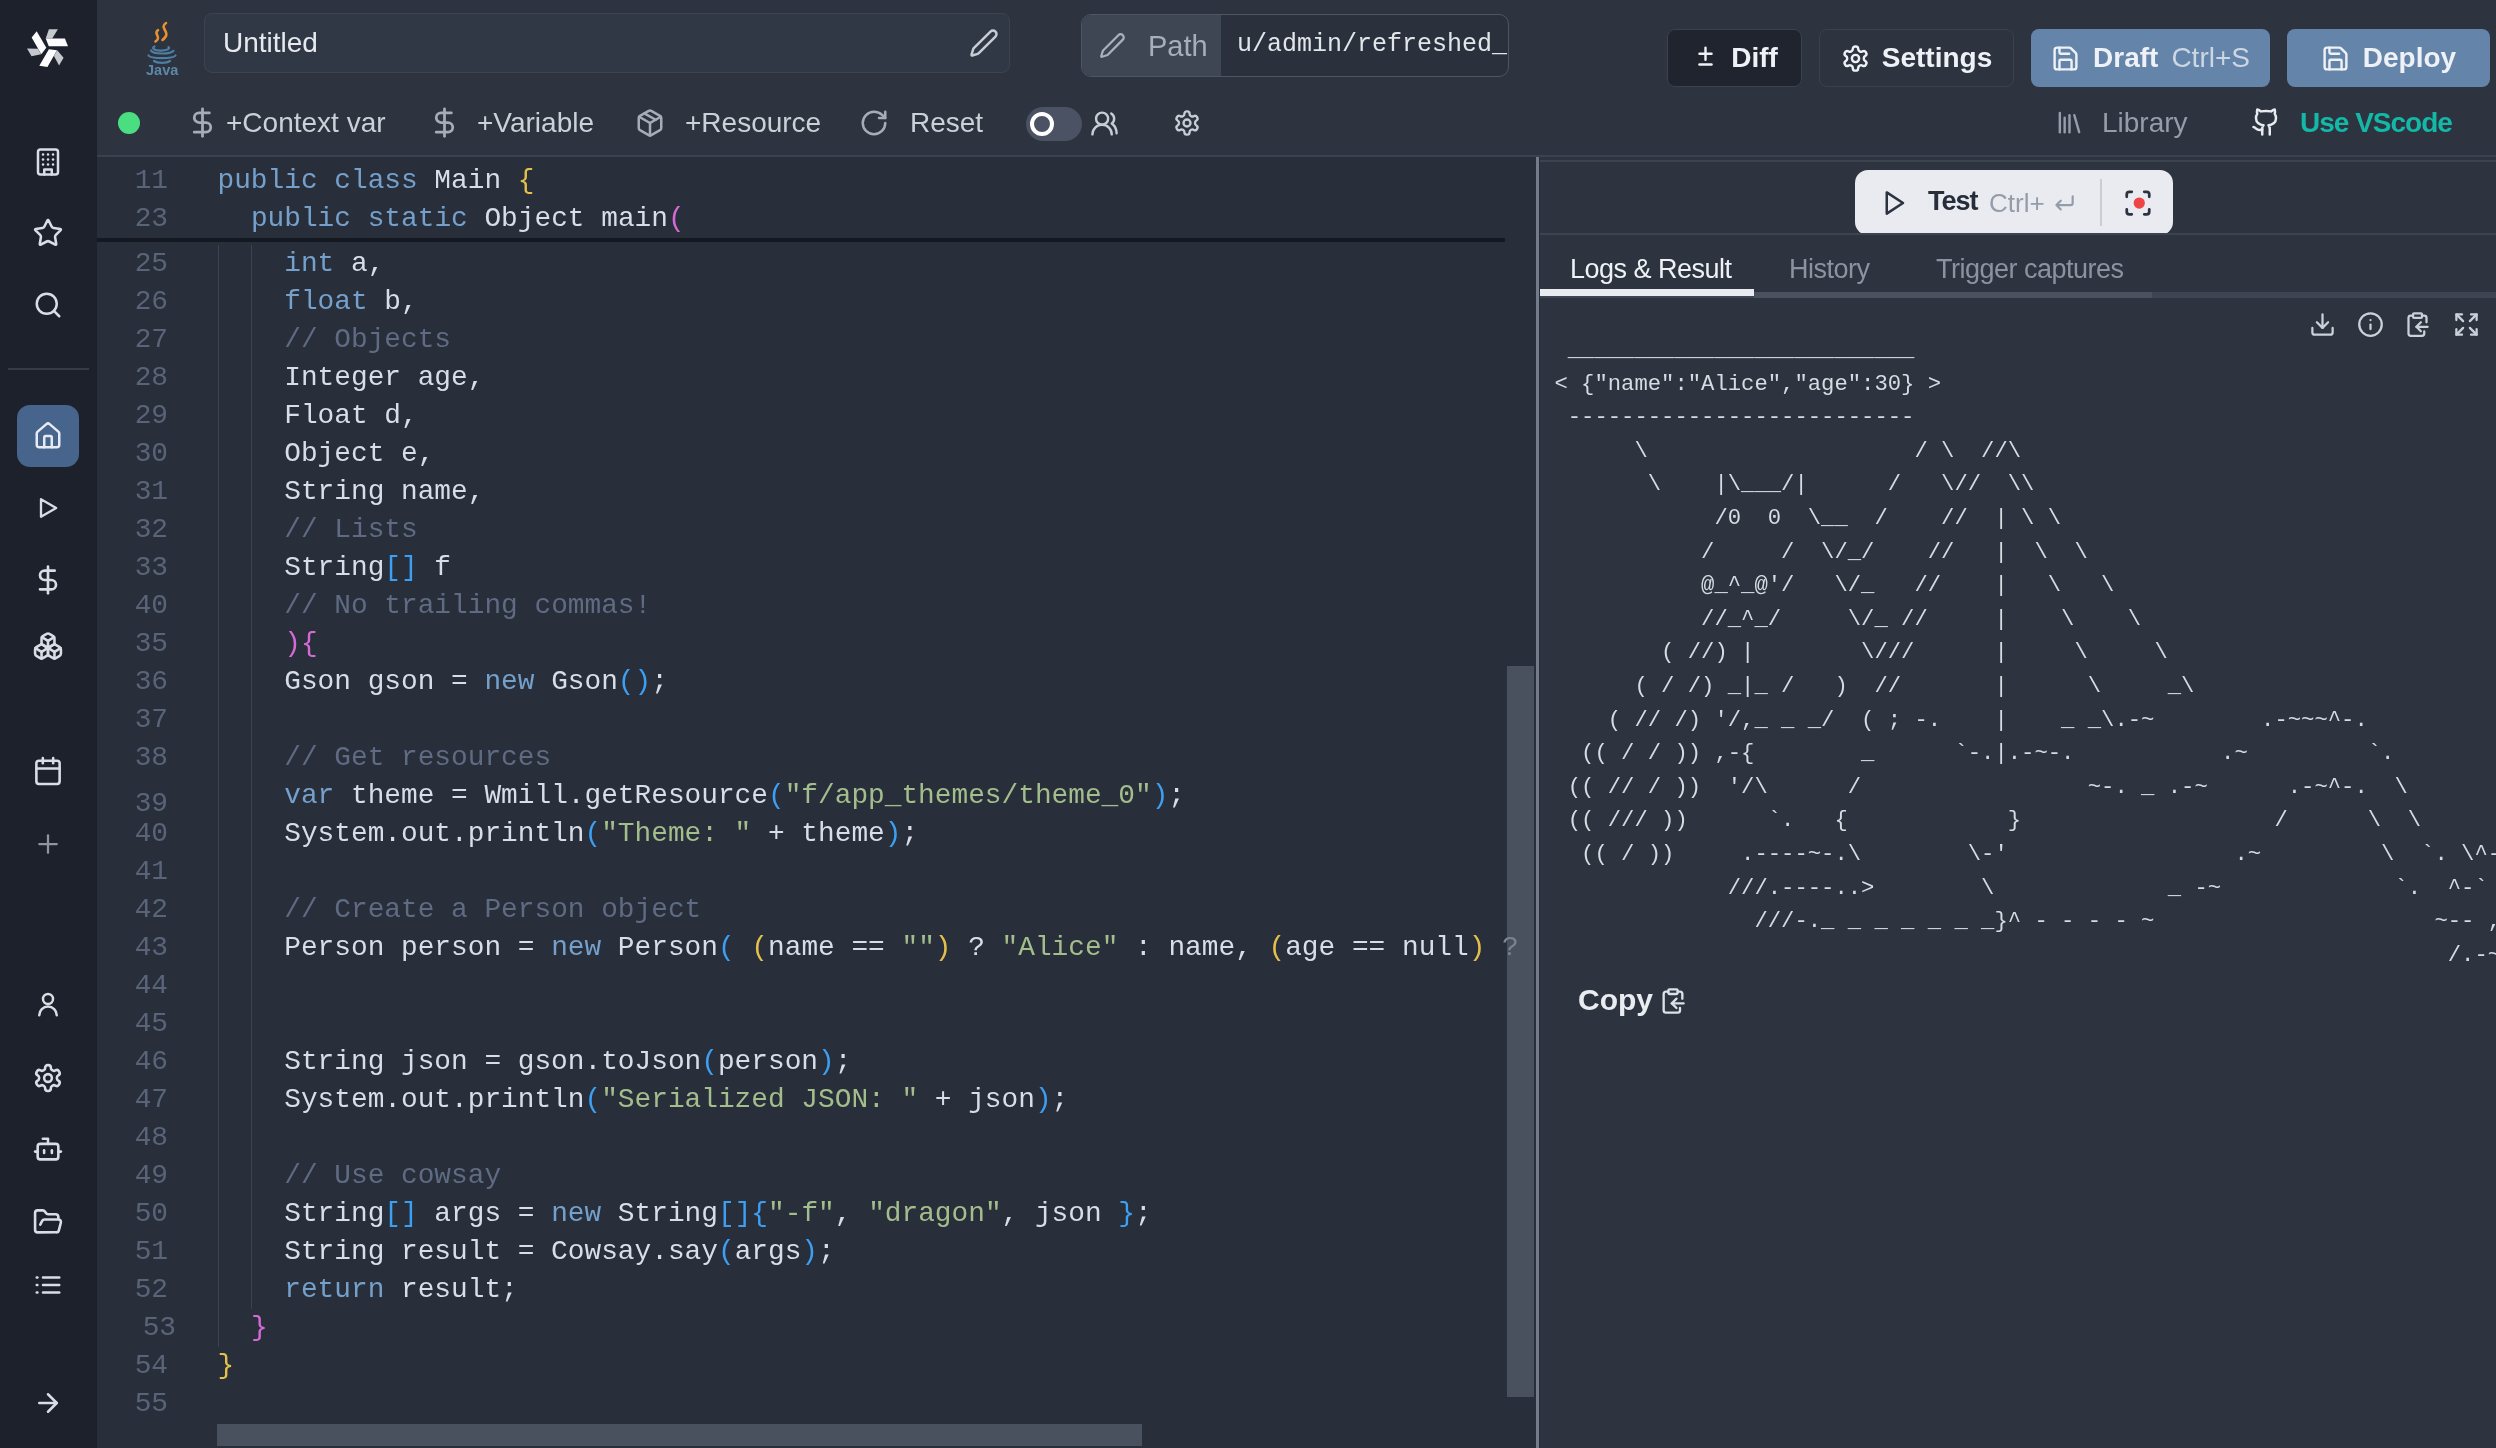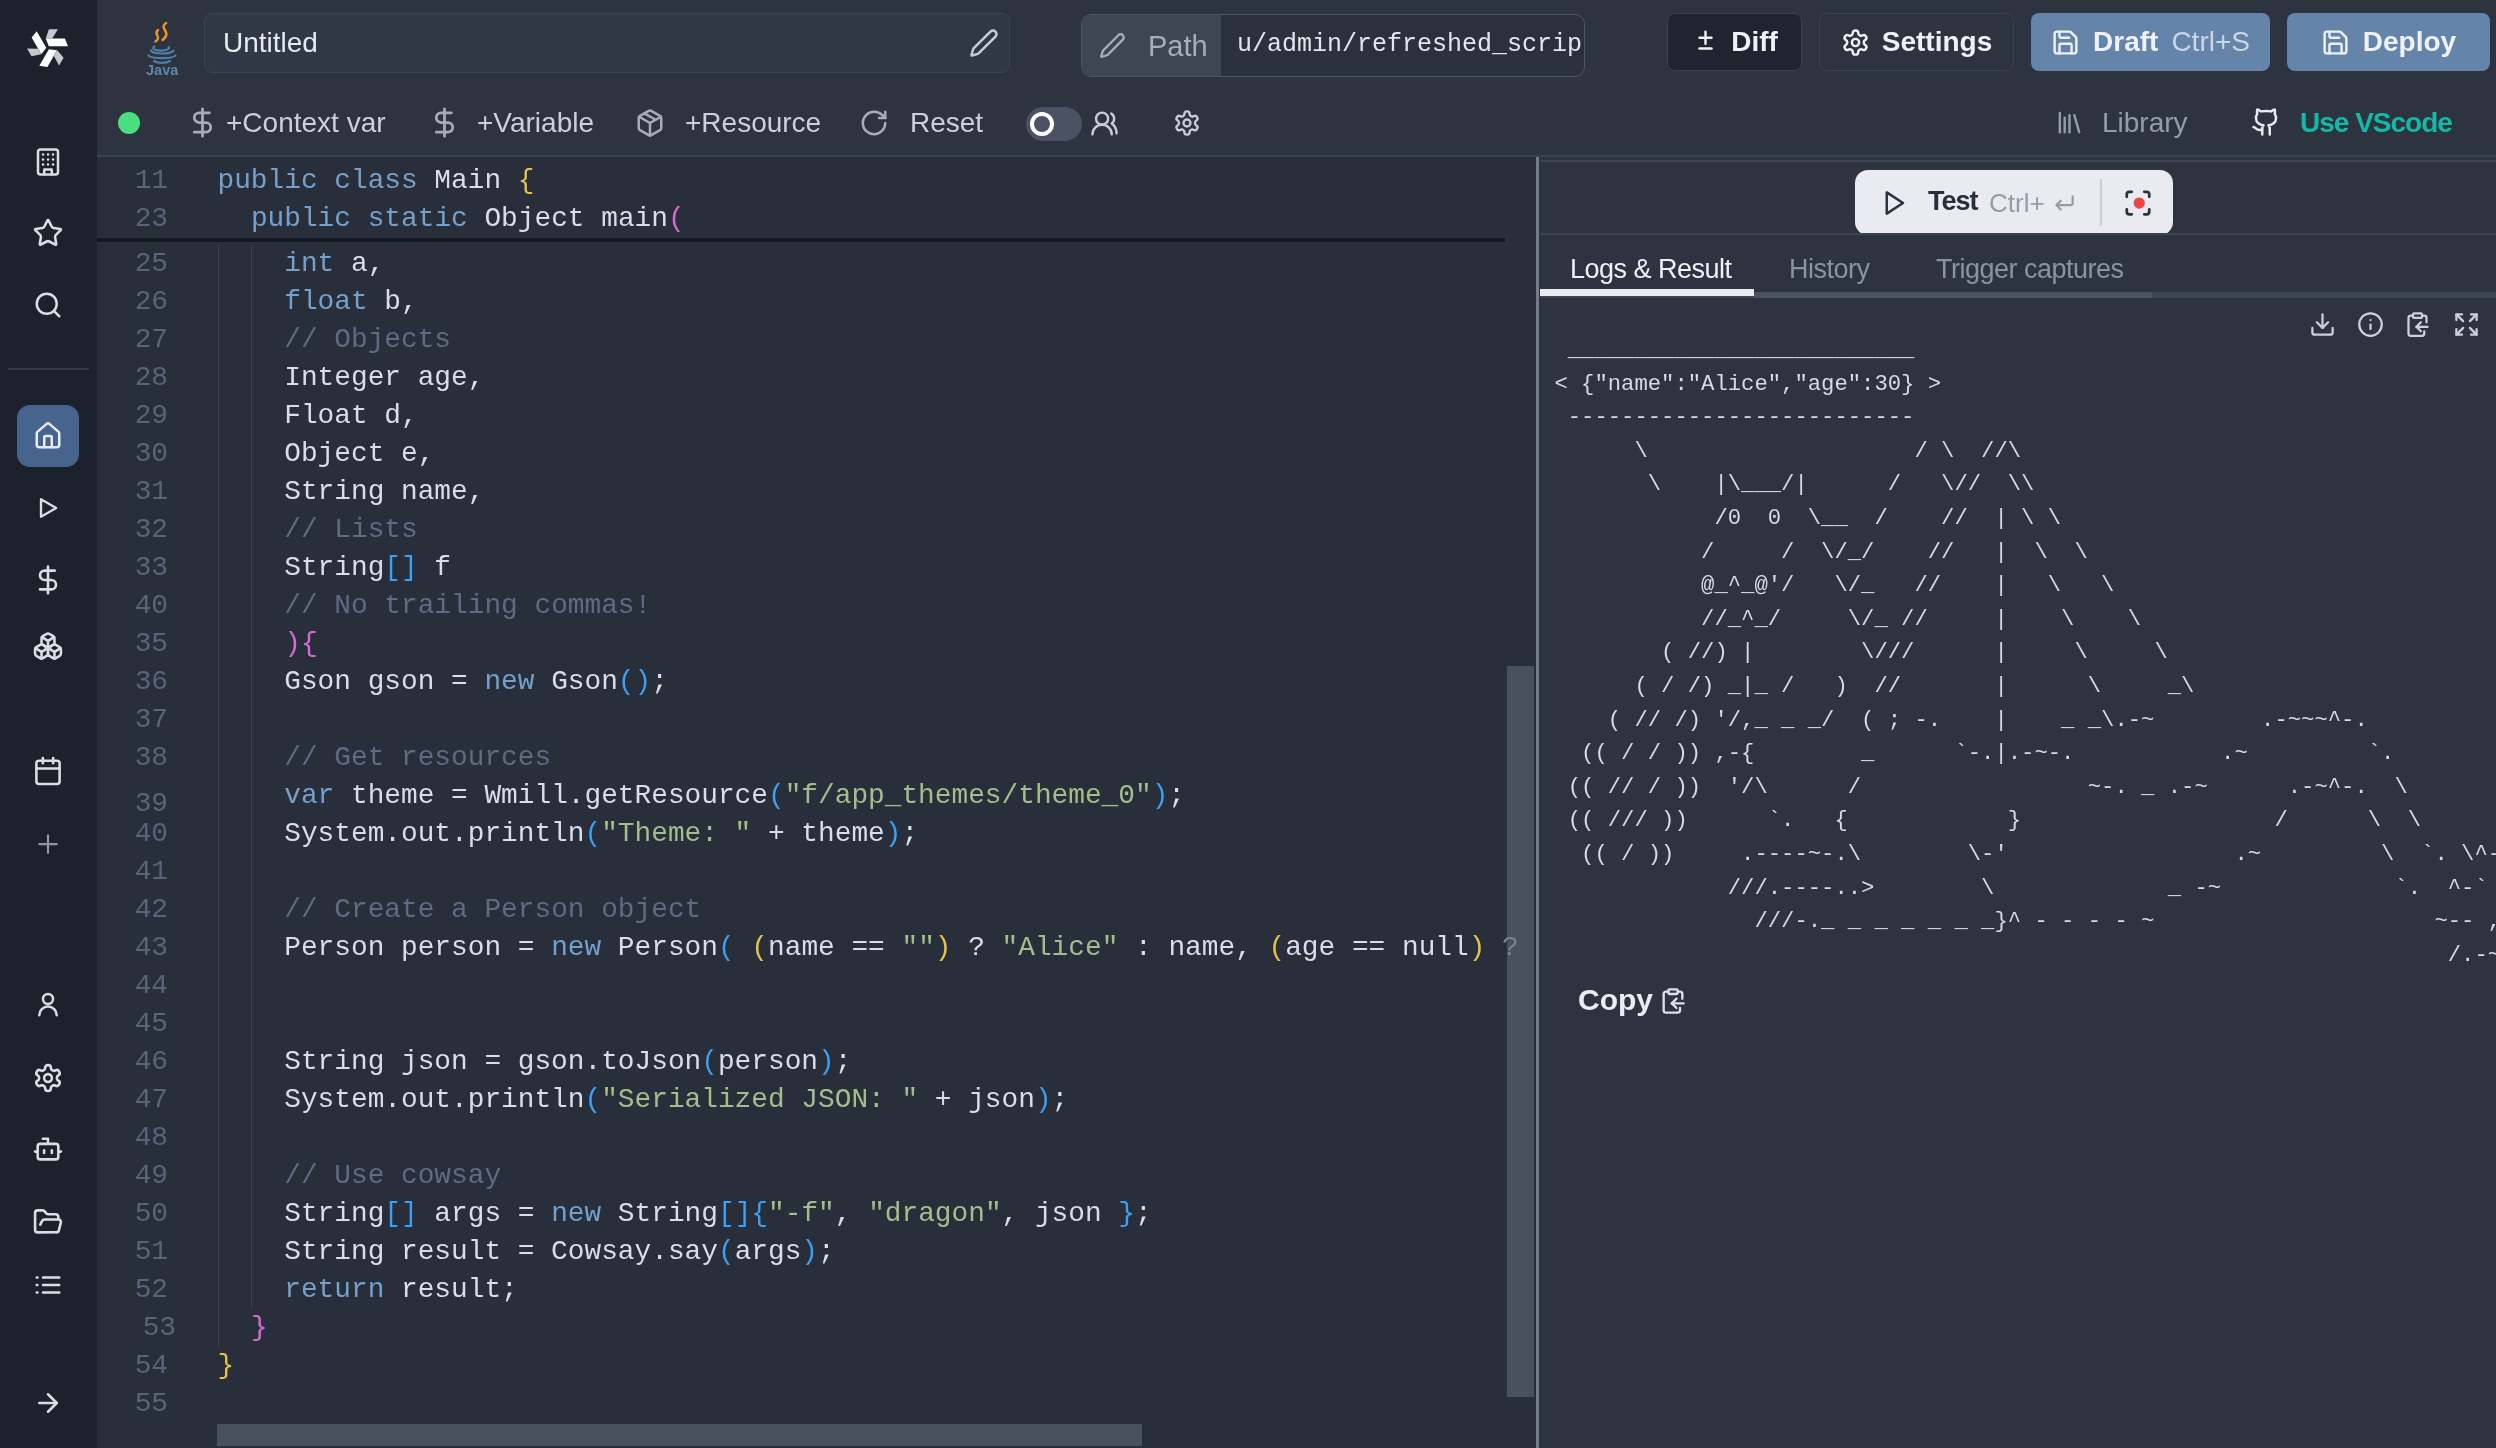--- a/index.html
+++ b/index.html
@@ -4,21 +4,21 @@
 <style>
   * { margin:0; padding:0; box-sizing:border-box; }
   html,body { width:2496px; height:1448px; overflow:hidden; }
   body { font-family:"Liberation Sans", sans-serif; background:#2d333f; position:relative; }
   .abs { position:absolute; }
   svg { display:block; }
   
   #sidebar { left:0; top:0; width:97px; height:1448px; background:#1c212c; color:#d9dde4; }
   .sic { position:absolute; left:48px; transform:translate(-50%,-50%); color:#d9dde4; }
   
-  .btn { position:absolute; border-radius:8px; display:flex; align-items:center; justify-content:center; font-weight:700; font-size:28px; color:#eef1f5; }
+  .btn { position:absolute; border-radius:8px; display:flex; align-items:center; justify-content:center; font-weight:700; font-size:28px; color:#eef1f5;margin-top:16px; }
   
   .titem { position:absolute; top:0; height:69px; display:flex; align-items:center; color:#ccd1d8; font-size:28px; }
   
   #editor { left:97px; top:157px; width:1443px; height:1291px; background:#282e3a; overflow:hidden; }
   .ln { position:absolute; left:0; width:71px; text-align:right; font-family:"Liberation Mono",monospace; font-size:27.8px; line-height:38px; color:#5a6478; }
   .cd { position:absolute; left:120.5px; font-family:"Liberation Mono",monospace; font-size:27.8px; line-height:38px; color:#d8dee9; white-space:pre; }
   .k { color:#74a0cb; } 
   .c { color:#5f6b83; } 
   .s { color:#a3be8c; } 
   .y { color:#e2c04b; } 
@@ -164,21 +164,21 @@
     </g>
     <text x="7" y="55" font-family="Liberation Sans" font-size="14.5" font-weight="700" fill="#5d87a8">Java</text>
   </svg>
 
   <div class="abs" style="left:107px;top:13px;width:806px;height:60px;background:#313845;border:1.5px solid #3c4452;border-radius:8px;"></div>
   <span class="abs" style="left:126px;top:27px;font-size:28px;color:#e6eaef;">Untitled</span>
   <svg class="abs" style="left:872px;top:28px;" width="30" height="30" viewBox="0 0 24 24" fill="none" stroke="#c8cdd5" stroke-width="2" stroke-linecap="round" stroke-linejoin="round">
       <path d="M21.174 6.812a1 1 0 0 0-3.986-3.987L3.842 16.174a2 2 0 0 0-.5.83l-1.321 4.352a.5.5 0 0 0 .623.622l4.353-1.32a2 2 0 0 0 .83-.497z"></path>
     </svg>
 
-  <div class="abs" style="left:984px;top:14px;width:504px;height:63px;border:1.5px solid #4e5564;border-radius:10px;overflow:hidden;background:#2b313c;">
+  <div class="abs" style="left:984px;top:14px;width:428px;height:63px;border:1.5px solid #4e5564;border-radius:10px;overflow:hidden;background:#2b313c;">
     <div class="abs" style="left:0;top:0;width:139px;height:63px;background:#3e4553;"></div>
     <svg class="abs" style="left:17px;top:17px;" width="27" height="27" viewBox="0 0 24 24" fill="none" stroke="#aab1bd" stroke-width="2" stroke-linecap="round" stroke-linejoin="round">
         <path d="M21.174 6.812a1 1 0 0 0-3.986-3.987L3.842 16.174a2 2 0 0 0-.5.83l-1.321 4.352a.5.5 0 0 0 .623.622l4.353-1.32a2 2 0 0 0 .83-.497z"></path>
       </svg>
     <span class="abs" style="left:66px;top:15px;font-size:29px;color:#a6adbb;">Path</span>
     <span class="abs" style="left:155px;top:15px;font-family:'Liberation Mono',monospace;font-size:25px;color:#e2e6ea;">u/admin/refreshed_script</span>
   </div>
 
   <div class="btn" style="left:1570px;top:13px;width:135px;height:58px;background:#20242f;border:1.5px solid #3a4150;">
     <svg width="29" height="29" viewBox="0 0 24 24" fill="none" stroke="#eef1f5" stroke-width="2" stroke-linecap="round" style="margin-right:11px;">

